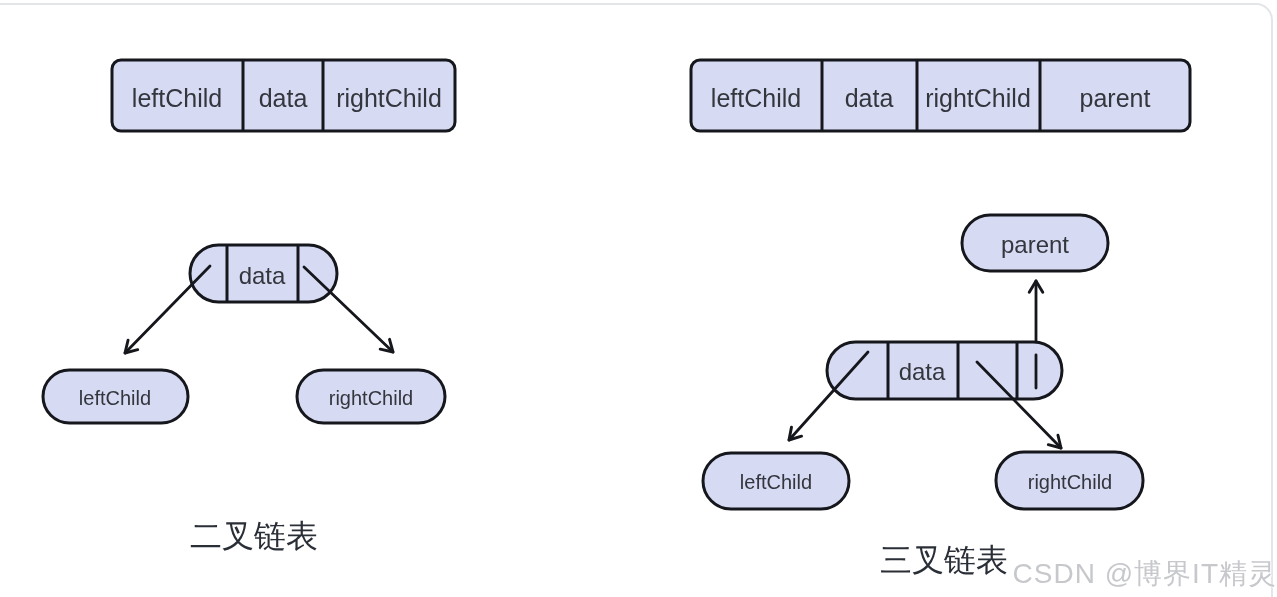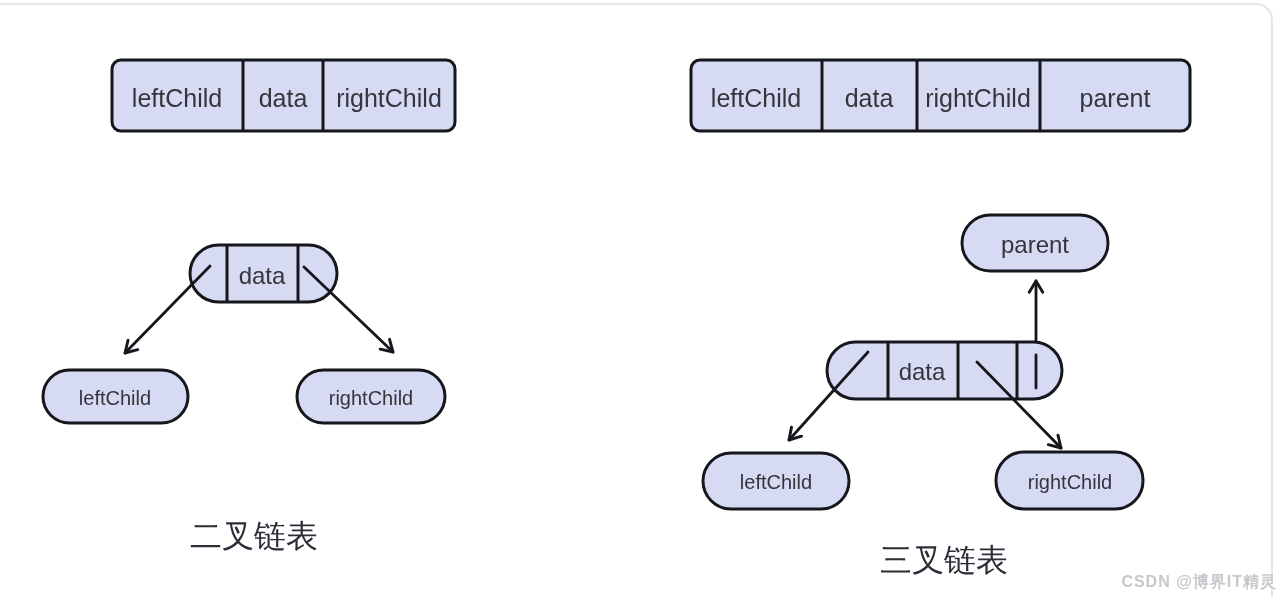--- a/index.html
+++ b/index.html
@@ -15,27 +15,26 @@
     position: relative;
     width: 1277px;
     height: 597px;
     border-radius: 11px;
   }
   svg { display: block; position: absolute; top: 0; left: 0; }
   .watermark {
     position: absolute;
     right: 0px;
     bottom: 4px;
-    font-size: 16px;
+    font-size: 28px;
     letter-spacing: 1px;
     color: #c6c8cc;
     text-shadow: 1px 1px 0 #ffffff;
     white-space: nowrap;
     user-select: none;
-    font-weight: bold;
   }
   text {
     font-family: "Liberation Sans", "DejaVu Sans", sans-serif;
     fill: #33363d;
   }
   .cell-label  { font-size: 25px; }
   .node-label  { font-size: 24px; }
   .pill-label  { font-size: 20px; }
   .caption     { font-size: 32px; fill: #2a2e37; }
 </style>

